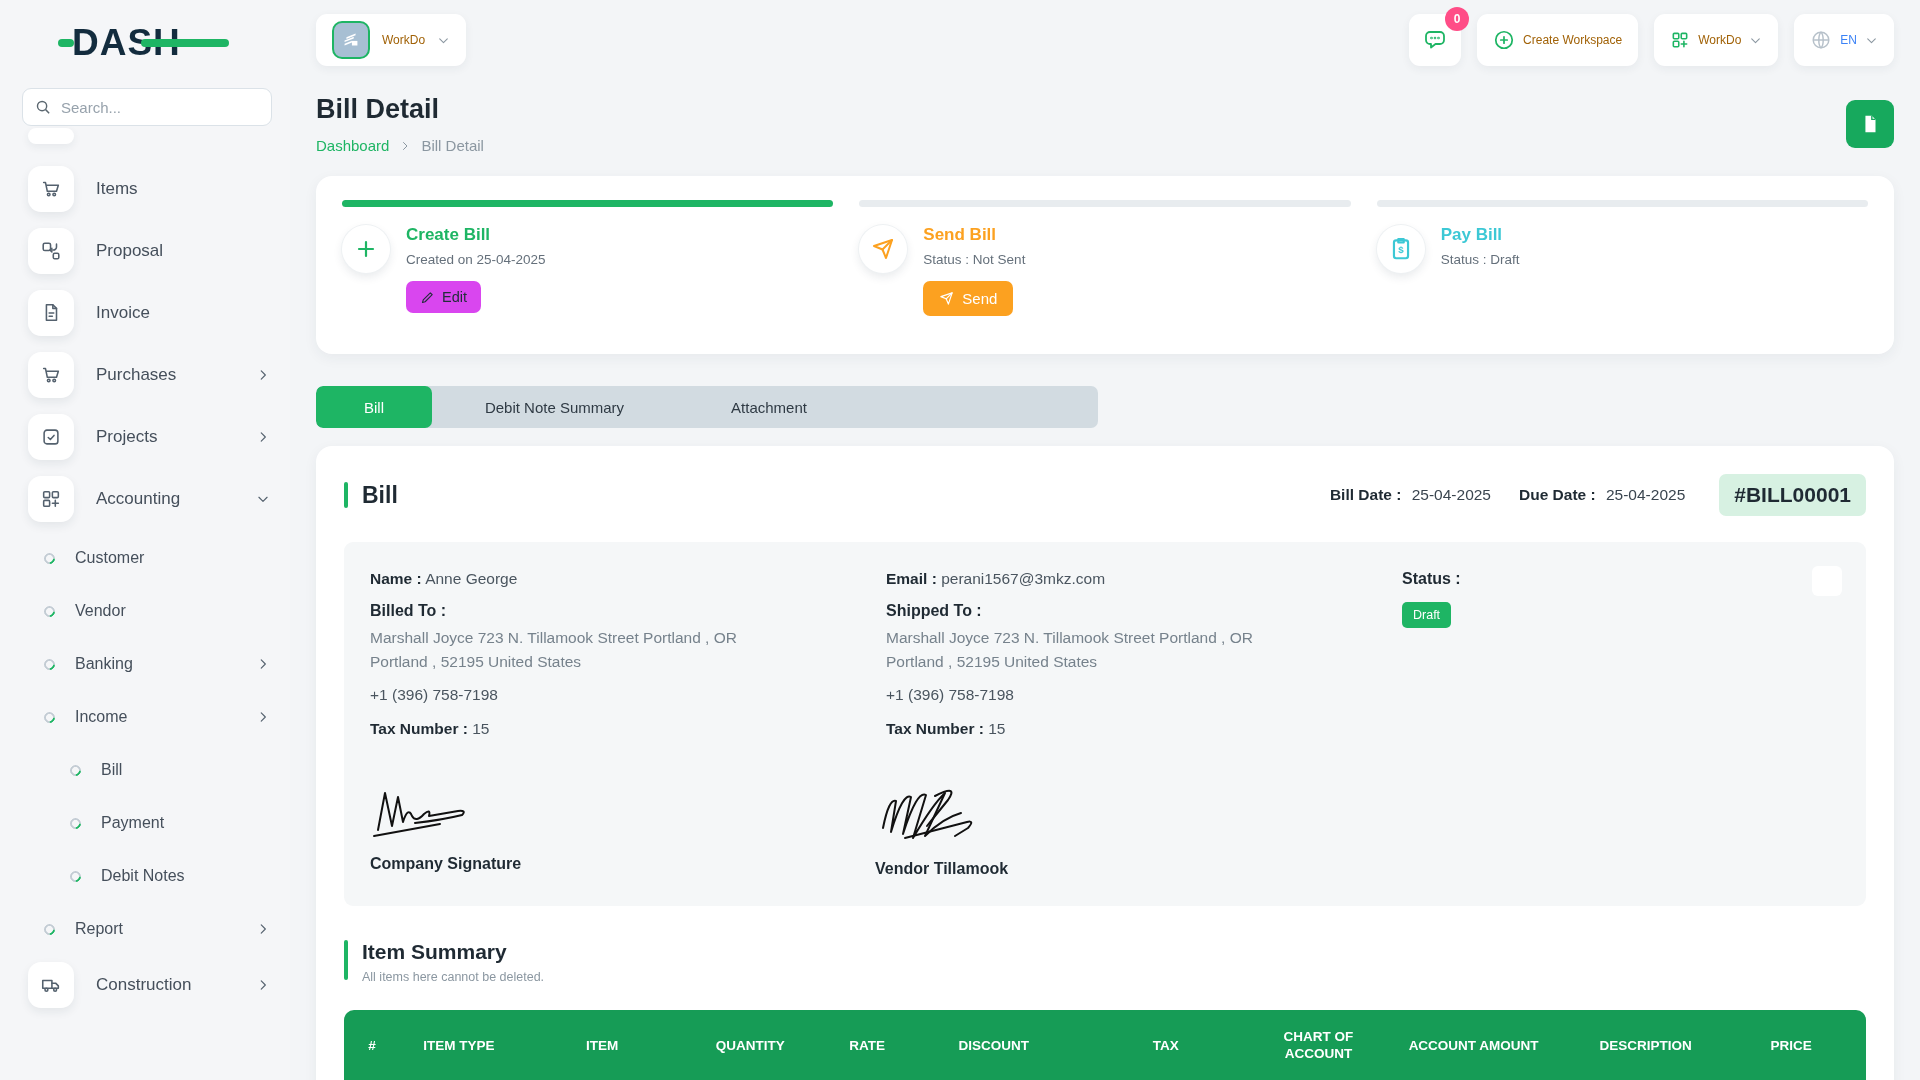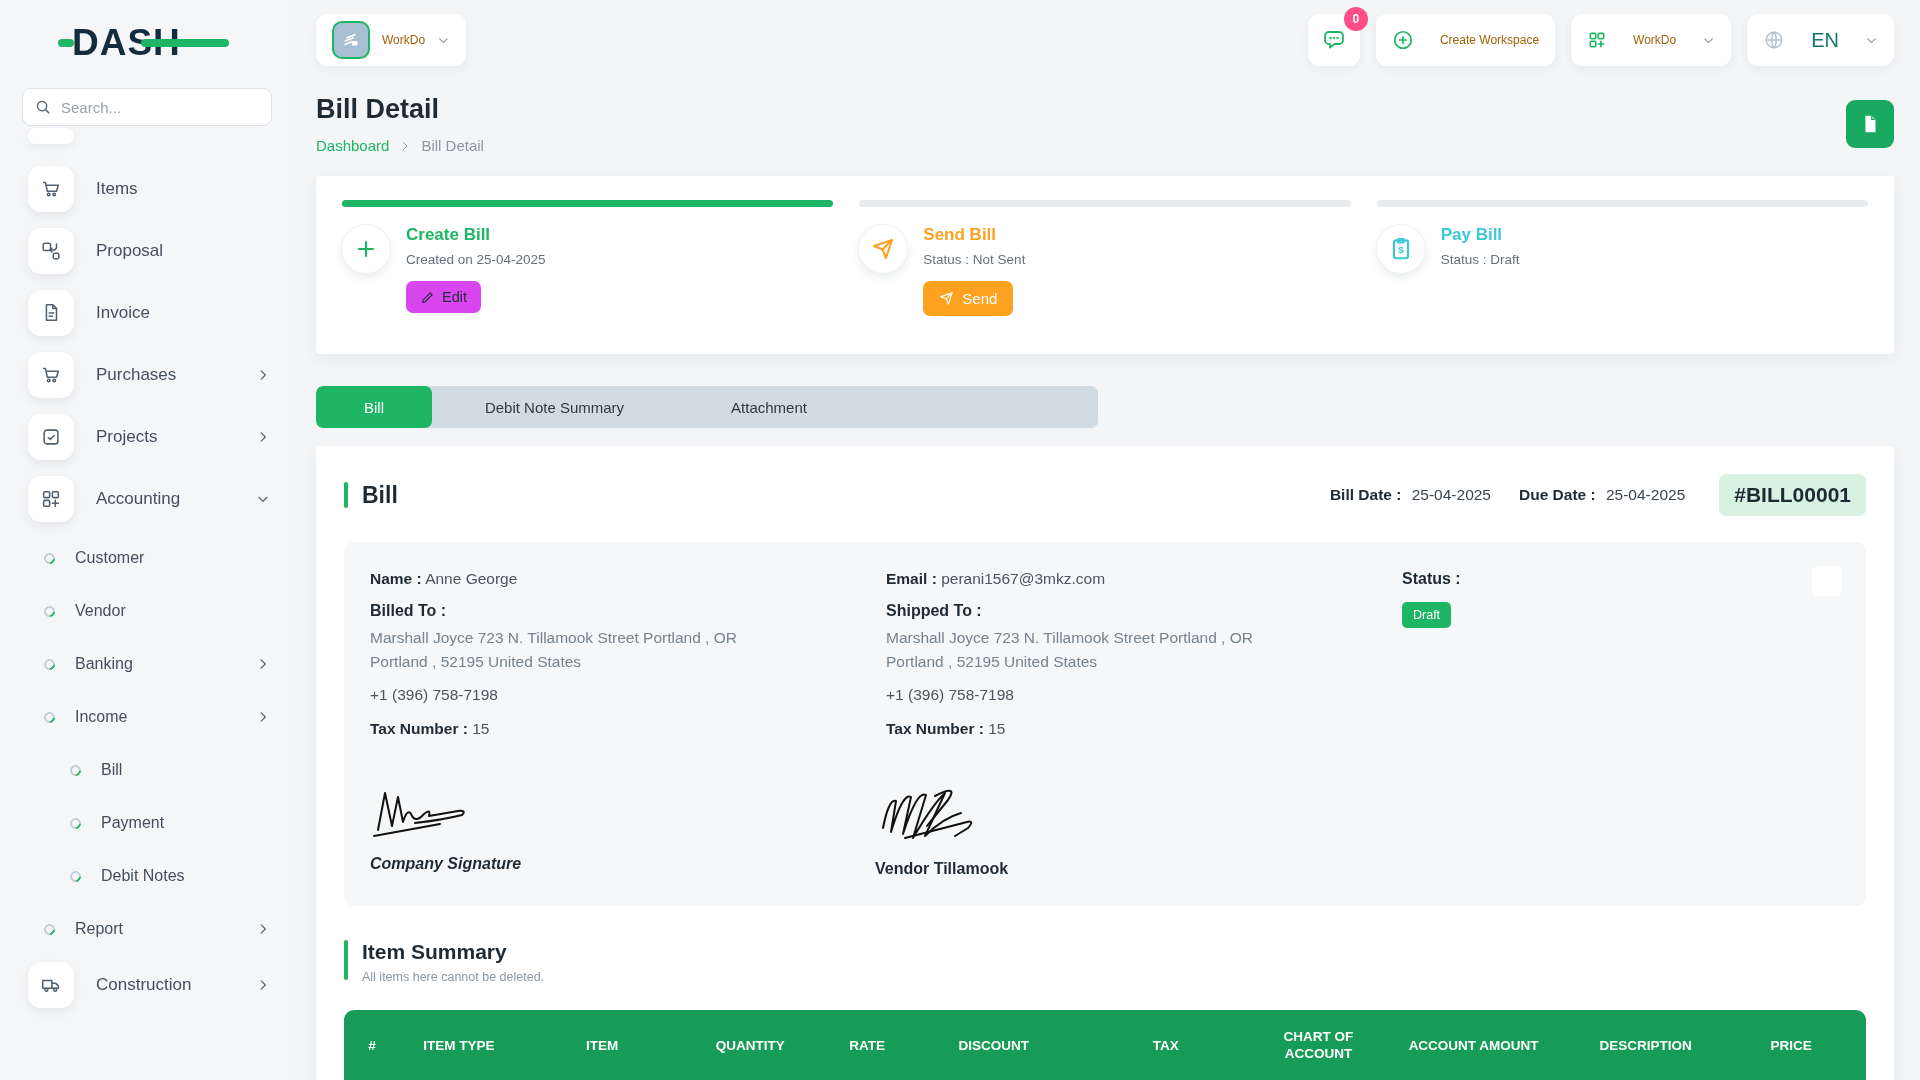--- a/index.html
+++ b/index.html
@@ -49,37 +49,37 @@
   .ws-icon { width:38px; height:38px; border-radius:10px; background:#a7bfd3; border:2px solid #1eb564;
     display:flex; align-items:center; justify-content:center; }
   .ws-icon svg { width:22px; height:22px; }
   .pill .ptext { font-size:12px; color:#a16207; }
   .right-cluster { display:flex; align-items:center; gap:16px; }
   .chat-btn { position:relative; width:52px; height:52px; background:#fff; border-radius:11px;
     box-shadow:0 3px 10px rgba(30,50,70,.06); display:flex; align-items:center; justify-content:center; cursor:pointer; }
   .chat-btn svg { width:24px; height:24px; stroke:#1eb564; fill:none; stroke-width:1.8; stroke-linecap:round; stroke-linejoin:round; }
   .chat-badge { position:absolute; top:-7px; right:-8px; min-width:24px; height:24px; border-radius:12px;
     background:#ff4d87; color:#fff; font-size:12px; font-weight:bold; display:flex; align-items:center; justify-content:center; padding:0 7px; }
-  .icon-green-stroke { stroke:#1eb564; fill:none; stroke-width:1.9; stroke-linecap:round; stroke-linejoin:round; } .gap10 { gap:26px; }
+  .icon-green-stroke { stroke:#1eb564; fill:none; stroke-width:1.9; stroke-linecap:round; stroke-linejoin:round; } .gap10 { gap:8px; }
   .globe { width:22px; height:22px; stroke:#b7c1ca; fill:none; stroke-width:1.6; }
-  .lang { color:#0f766e; font-size:20px; }
+  .lang { color:#3b82f6; font-size:12px; }
   .chev-sm { width:13px; height:13px; stroke:#8b97a1; fill:none; stroke-width:2; stroke-linecap:round; stroke-linejoin:round; }
 
   .titlebar { display:flex; justify-content:space-between; align-items:flex-start; margin-top:28px; }
   .page-title { font-size:27px; font-weight:bold; color:#1f2a33; }
   .breadcrumb { display:flex; align-items:center; gap:10px; margin-top:12px; font-size:15px; }
   .bc-link { color:#1eb564; cursor:pointer; }
   .bc-sep { width:12px; height:12px; stroke:#8b97a1; fill:none; stroke-width:2; stroke-linecap:round; stroke-linejoin:round; }
   .bc-cur { color:#8b97a1; }
   .doc-btn { width:48px; height:48px; border-radius:9px; background:#17a95d; display:flex;
     align-items:center; justify-content:center; cursor:pointer; margin-top:6px; }
   .doc-btn svg { width:22px; height:22px; }
 
   
-  .card { background:#fff; border-radius:4px; box-shadow:0 4px 14px rgba(30,50,70,.06); }
+  .card { background:#fff; border-radius:16px; box-shadow:0 4px 14px rgba(30,50,70,.06); }
   .steps-card { margin-top:22px; height:178px; display:flex; padding:24px 26px; gap:26px; }
   .step { flex:1; }
   .pbar { height:7px; border-radius:4px; background:#e8ecef; }
   .pbar.done { background:#1eb564; }
   .step-body { display:flex; margin-top:18px; gap:16px; }
   .step-circ { width:48px; height:48px; border-radius:50%; background:#fff;
     box-shadow:0 0 0 1px #eef1f3, 0 4px 10px rgba(30,50,70,.10); display:flex; align-items:center; justify-content:center; flex:none; }
   .step-title { font-size:17px; font-weight:bold; }
   .step-sub { font-size:13.5px; color:#65707b; margin-top:7px; }
   .c-green { color:#1eb564; } .c-orange { color:#fca120; } .c-cyan { color:#3cc8d5; }
@@ -113,21 +113,21 @@
   .irow { font-size:15.5px; margin-bottom:14px; }
   .ilabel { font-weight:bold; color:#1f2a33; }
   .ivalue { color:#4a555f; }
   .iaddr { color:#76828c; line-height:1.55; margin:2px 0 12px 0; font-size:15.5px; width:390px; }
   .iblock-label { font-weight:bold; color:#1f2a33; font-size:16px; margin-bottom:6px; }
   .iphone { color:#4a555f; font-size:15.5px; margin-bottom:16px; }
   .status-badge { display:inline-block; background:#1eb564; color:#fff; font-size:12.5px;
     padding:6px 11px; border-radius:5px; margin-top:14px; }
   .mini-sq { position:absolute; top:24px; right:24px; width:30px; height:30px; background:#fff; border-radius:6px; cursor:pointer; }
   .sig-zone { display:flex; margin-top:34px; }
-  .sig-block1 { width:505px;font-style:italic; } .sig-block2 { width:505px; }
+  .sig-block1 { width:505px; } .sig-block2 { width:505px; }
   .sig-label { font-weight:bold; font-size:16px; color:#1f2a33; margin-top:10px; }
   .sig svg { stroke:#111; fill:none; stroke-width:2; stroke-linecap:round; stroke-linejoin:round; }
 
   
   .isum-head { display:flex; align-items:flex-start; margin-top:34px; }
   .isum-titles { }
   .isum-title { font-size:21px; font-weight:bold; color:#1f2a33; }
   .isum-sub { font-size:12.5px; color:#8b97a1; margin-top:6px; }
   .accent2 { width:4px; height:40px; background:#1eb564; border-radius:2px; margin-right:14px; flex:none; }
   .itable-head { margin-top:26px; background:#169c56; border-radius:10px 10px 0 0; height:72px;

